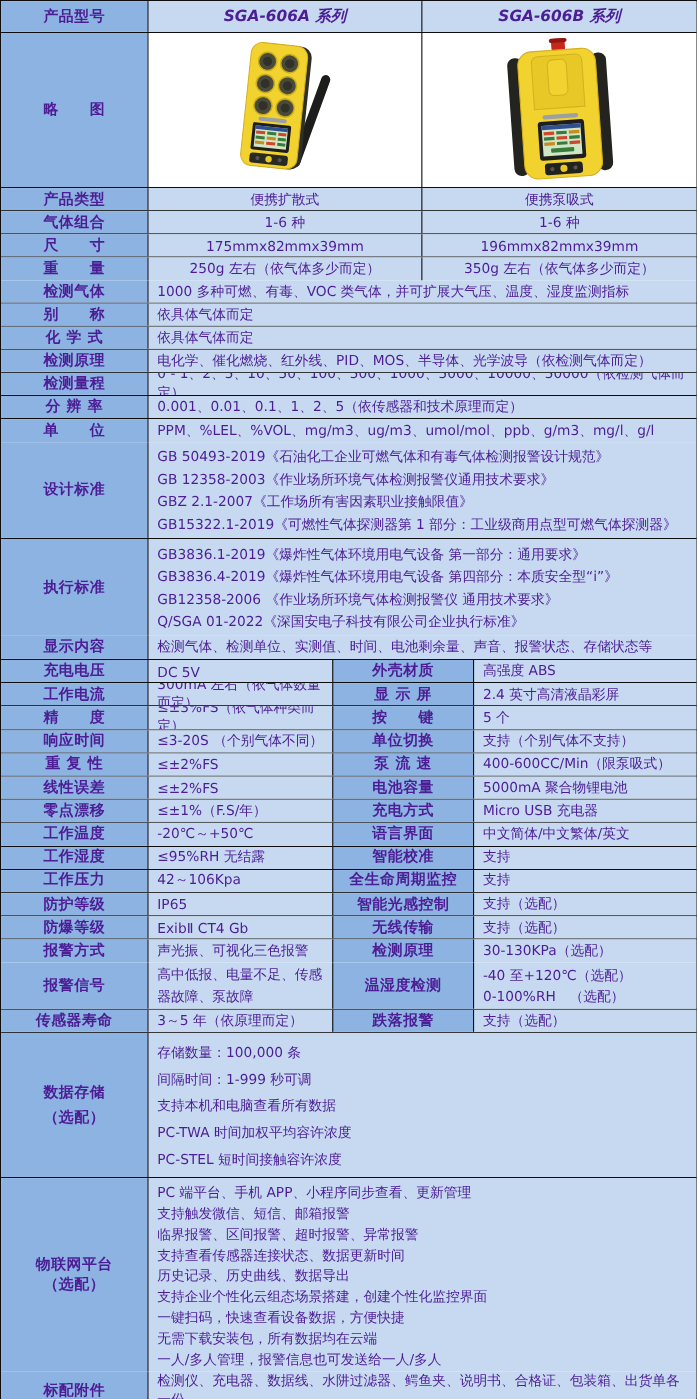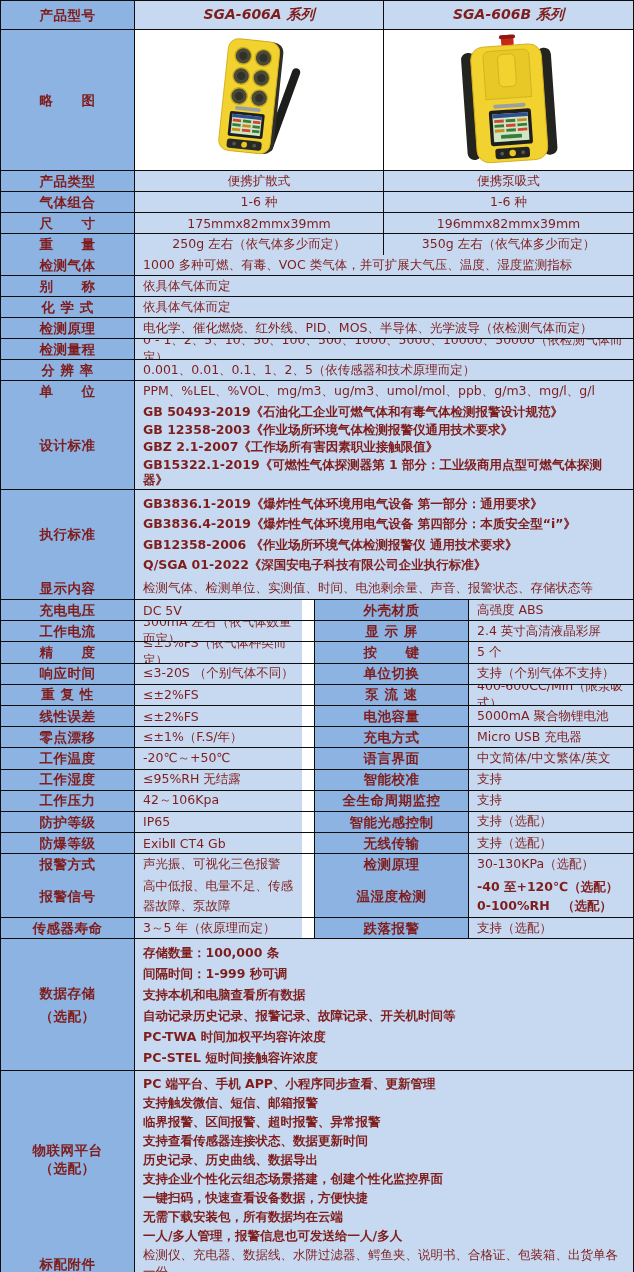--- a/index.html
+++ b/index.html
@@ -1,38 +1,38 @@
 <!DOCTYPE html>
 <html><head>
 <meta charset="utf-8">
 <style>
   html,body{margin:0;padding:0;background:#fff;}
   .tbl{
     width:634px;height:1272px;box-sizing:border-box;
     border:1px solid #0d0d0d;background:#fff;
     display:flex;flex-direction:column;
     font-family:"DejaVu Sans","Liberation Sans",sans-serif;
-    color:#7f1d1d;
+    color:#4c1d95;
   }
   .sec{display:contents;}
   .row{display:flex;flex:0 0 auto;border-bottom:1px solid #0d0d0d;box-sizing:border-box;}
   .row:last-child{border-bottom:none;}
   .c{display:flex;align-items:center;box-sizing:border-box;overflow:hidden;}
   .c + .c{border-left:1px solid #0d0d0d;}
   .lbl{background:#8db3e2;justify-content:center;text-align:center;font-weight:700;font-size:13.5px;letter-spacing:.5px;line-height:1.25;}
   .val{background:#c6d9f0;font-size:12.5px;padding:0 8px;}
   .center{justify-content:center;text-align:center;padding:0 4px;}
   .white{background:#ffffff;justify-content:center;}
   .col{flex-direction:column;align-items:flex-start;justify-content:space-evenly;padding:0 8px;}
-  .col > div{line-height:1.2;font-weight:bold;}
+  .col > div{line-height:1.2;}
   .wrap2{line-height:1.6;}
   .w0{width:133px;flex:none;}
   .wA{width:249px;flex:none;}
   .w1{width:168px;flex:none;}
-  .w2{width:154px;flex:none;margin-left:12px;}
+  .w2{width:128px;flex:none;}
   .grow{flex:1 1 auto;min-width:0;}
   .h-header{height:29px;}
   .h-sketch{height:141px;}
   .h-std{height:21px;}
   .h-big{height:88px;}
   .h-disp{height:22px;}
   .h-quad{height:21.2px;}
   .h-alarm{height:43px;}
   .h-last{flex:1 1 auto;}
   .hdr{font-size:14px;font-weight:700;font-style:italic;}
@@ -276,21 +276,20 @@
 
   <div class="sec" id="sec-blocks"><div class="row" style="height: 132px;">
     <div class="c lbl w0" style="flex-direction:column;justify-content:center;gap:6px;">
       <div>数据存储</div>
       <div>（选配）</div>
     </div>
     <div class="c val grow col">
           <div>存储数量：100,000 条</div>
           <div>间隔时间：1-999 秒可调</div>
           <div>支持本机和电脑查看所有数据</div>
-          <div>自动记录历史记录、报警记录、故障记录、开关机时间等</div>
           <div>PC-TWA 时间加权平均容许浓度</div>
           <div>PC-STEL 短时间接触容许浓度</div>
         </div>
   </div><div class="row" style="height: 176px;">
     <div class="c lbl w0" style="flex-direction:column;justify-content:center;gap:2px;">
       <div>物联网平台</div>
       <div>（选配）</div>
     </div>
     <div class="c val grow col">
           <div>PC 端平台、手机 APP、小程序同步查看、更新管理</div>

